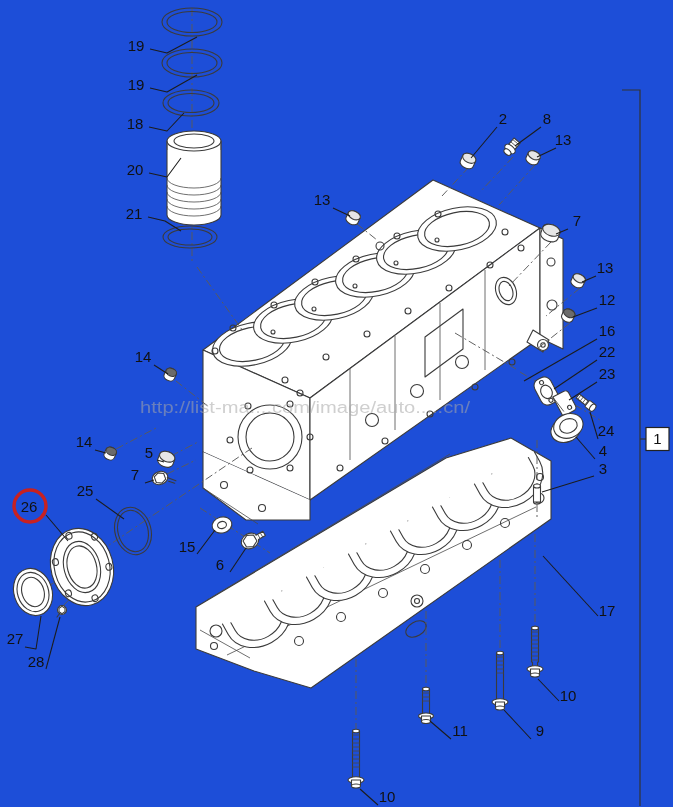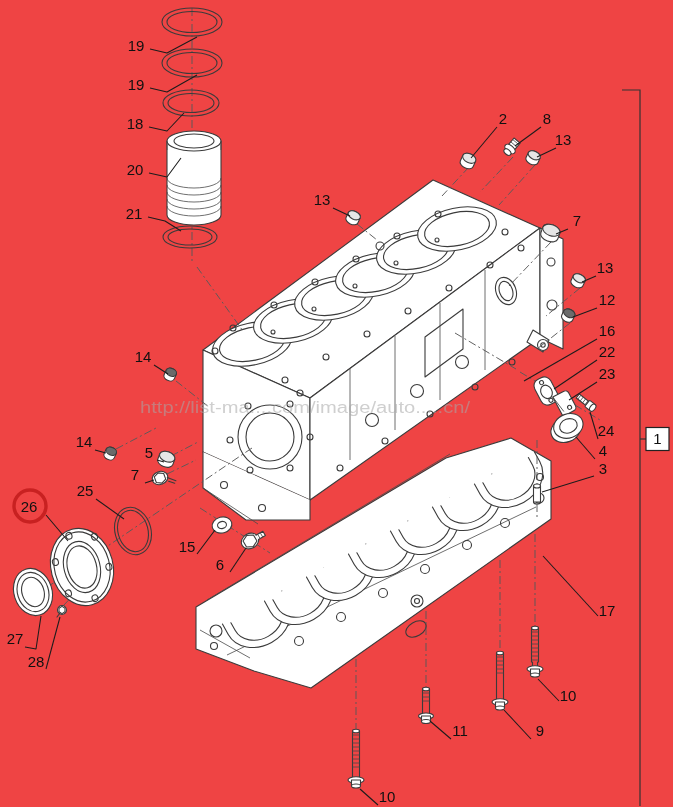--- a/index.html
+++ b/index.html
@@ -1,16 +1,16 @@
 <!DOCTYPE html>
 <html><head>
 <meta charset="utf-8">
 <style>
   html,body{margin:0;padding:0;background:#ffffff;}
-  .page{position:relative;width:673px;height:807px;background:#ef4444;overflow:hidden;}
+  .page{position:relative;width:673px;height:807px;background:#1d4ed8;overflow:hidden;}
   svg{display:block;}
   .s  {stroke:#3b3b3b;stroke-width:1.1;fill:none;stroke-linejoin:round;stroke-linecap:round;}
   .sw {stroke:#3b3b3b;stroke-width:1.1;fill:#ffffff;stroke-linejoin:round;stroke-linecap:round;}
   .sg {stroke:#3b3b3b;stroke-width:1.1;fill:#e6e6e6;stroke-linejoin:round;}
   .sd {stroke:#3b3b3b;stroke-width:1.1;fill:#6b6b6b;stroke-linejoin:round;}
   .thin{stroke:#4a4a4a;stroke-width:0.8;fill:none;}
   .dd {stroke:#5a5a5a;stroke-width:0.95;fill:none;stroke-dasharray:8 3 2 3;}
   .ld {stroke:#1c1c1c;stroke-width:1.05;fill:none;stroke-linejoin:round;}
   .lbl{font:15px "Liberation Sans", sans-serif;fill:#111;text-anchor:middle;}
   .wm {font:16px "Liberation Sans", sans-serif;fill:#a8a8a8;opacity:0.55;}

